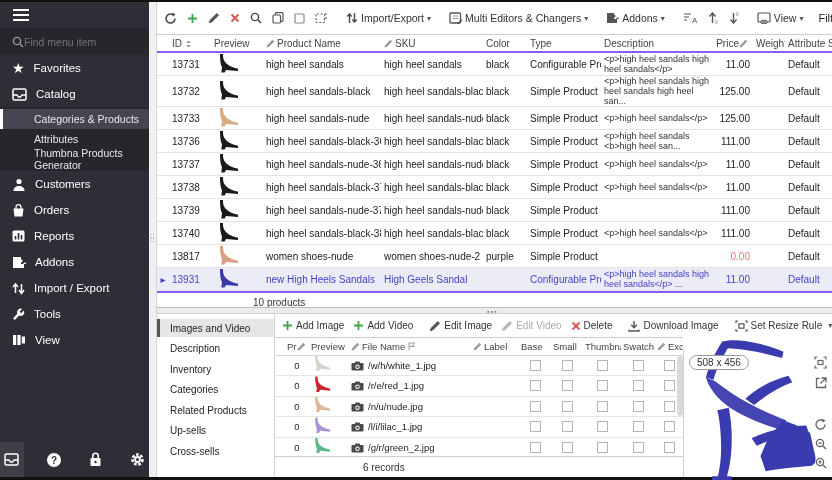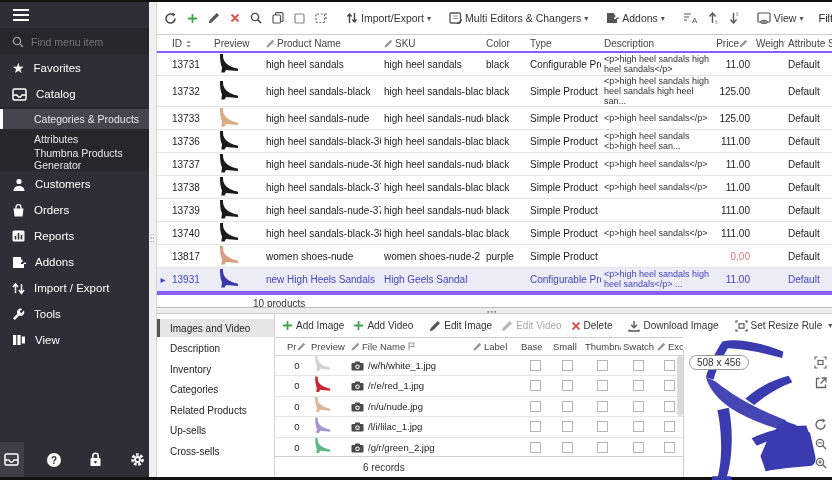--- a/index.html
+++ b/index.html
@@ -4,21 +4,21 @@
 <style>
   * { margin:0; padding:0; box-sizing:border-box; }
   html,body { width:832px; height:480px; overflow:hidden; }
   body { font-family:"Liberation Sans", sans-serif; font-size:11px; color:#222; background:#000; }
   .app { width:832px; height:480px; display:flex; flex-direction:column; border-top:2px solid #111; border-bottom:3px solid #111; background:#fff; }
   .main { flex:1; display:flex; min-height:0; }
 
   
   .sidebar { width:149px; background:#2e2e36; color:#fff; display:flex; flex-direction:column; flex-shrink:0; }
   .burger-row { height:26px; display:flex; align-items:center; padding-left:12px; }
-  .search-row { height:27px; background:#26262c; display:flex; align-items:center; gap:7px; padding-left:12px; color:#8a8a92; }
+  .search-row { height:27px; background:#26262c; display:flex; align-items:center; padding-left:12px; color:#8a8a92; }
   .search-row input { background:transparent; border:none; outline:none; color:#aaa; font-size:10.5px; width:100px; font-family:"Liberation Sans",sans-serif; }
   .nav { flex:1; overflow:hidden; }
   .nav-item { height:26px; display:flex; align-items:center; gap:9px; padding-left:12px; font-size:11.5px; cursor:default; }
   .subpanel { background:#26262c; padding:2px 0; }
   .sub-item { height:20px; display:flex; align-items:center; padding-left:34px; font-size:10.5px; color:#e8e8ea; }
   .sub-item.sel { background:#45454f; border-left:3px solid #fff; padding-left:31px; }
   .side-bottom { height:35px; display:flex; align-items:center; }
   .side-bottom .cell { width:37px; height:35px; display:flex; align-items:center; justify-content:center; }
   .side-bottom .cell.first { background:#3f3f48; }
   .side-bottom .cell + .cell { margin-left:18px; }
@@ -41,21 +41,21 @@
   table { border-collapse:collapse; table-layout:fixed; width:100%; }
   .pgrid th { font-weight:normal; color:#444; font-size:10px; text-align:left; height:17px; padding:0 3px; border-bottom:2px solid #8b5cf6; overflow:hidden; white-space:nowrap; }
   .pgrid td { height:22px; padding:0 3px; border-bottom:1px solid #e4e4e4; font-size:10px; overflow:hidden; white-space:nowrap; color:#1c1c1c; vertical-align:middle; }
   .pgrid .desc { font-size:9px; line-height:10px; white-space:normal; color:#333; }
   .pgrid tr.sel td { background:#ececf7; color:#4343c2; }
   .pgrid tr.sel .desc { color:#4343c2; }
   .price { text-align:right; }
   .price.zero { color:#e07b7b; }
   .marker { color:#333; font-size:9px; text-align:center; padding:0; }
   .thumb { display:inline-flex; align-items:center; justify-content:center; width:26px; height:20px; }
-  .pfooter { border-top:4px solid #8b5cf6; height:20px; display:flex; align-items:center; padding-left:96px; font-size:10px; color:#333; flex-shrink:0; }
+  .pfooter { border-top:2px solid #8b5cf6; height:20px; display:flex; align-items:center; padding-left:96px; font-size:10px; color:#333; flex-shrink:0; }
   .pfill { flex:1; }
 
   
   .hsplit { height:7px; background:#ececec; border-top:1px solid #bdbdbd; border-bottom:1px solid #cfcfcf; position:relative; flex-shrink:0; }
   .hsplit .dots { position:absolute; left:330px; top:0px; color:#888; font-size:7px; letter-spacing:1px; }
 
   
   .bottom { height:163px; display:flex; flex-shrink:0; min-width:0; }
   .tabs { width:118px; border-right:1px solid #d5d5d5; padding-top:5px; flex-shrink:0; background:#fff; }
   .tab { height:18px; display:flex; align-items:center; padding-left:13px; font-size:10px; color:#222; margin-bottom:2.5px; }

